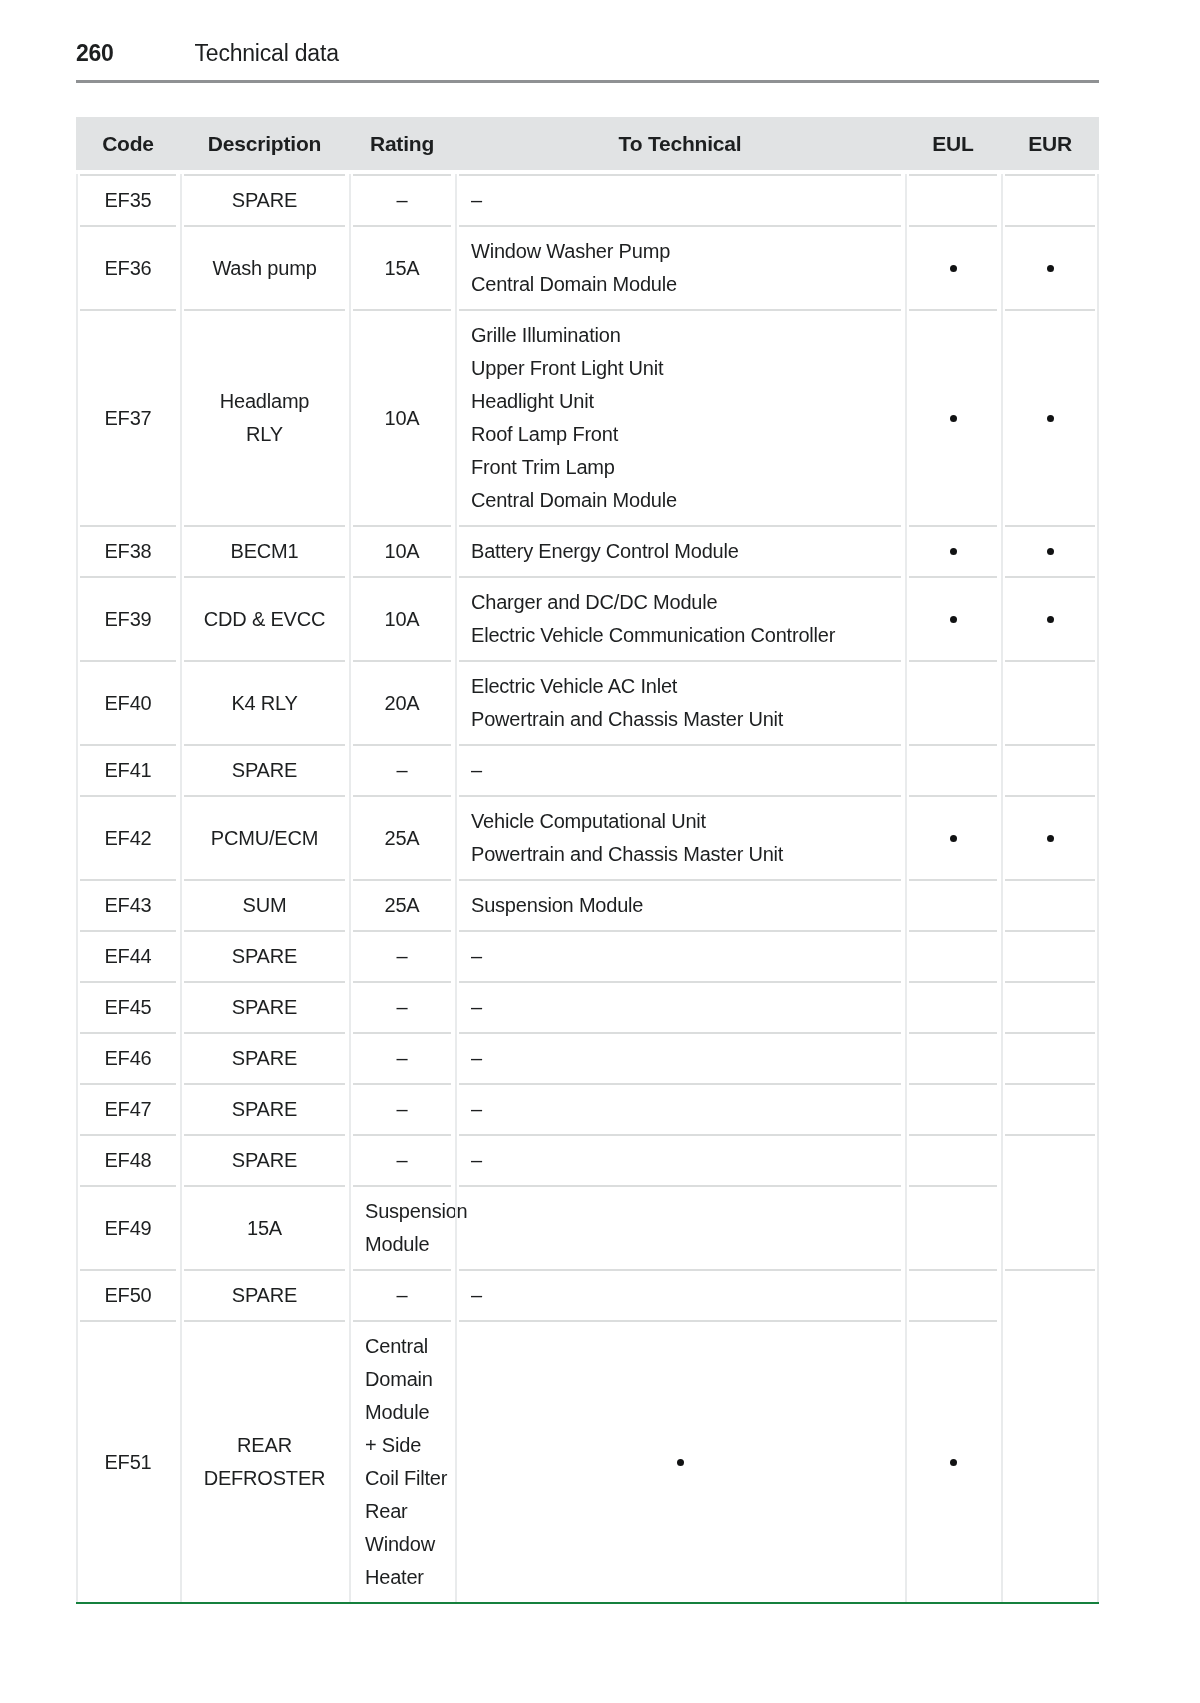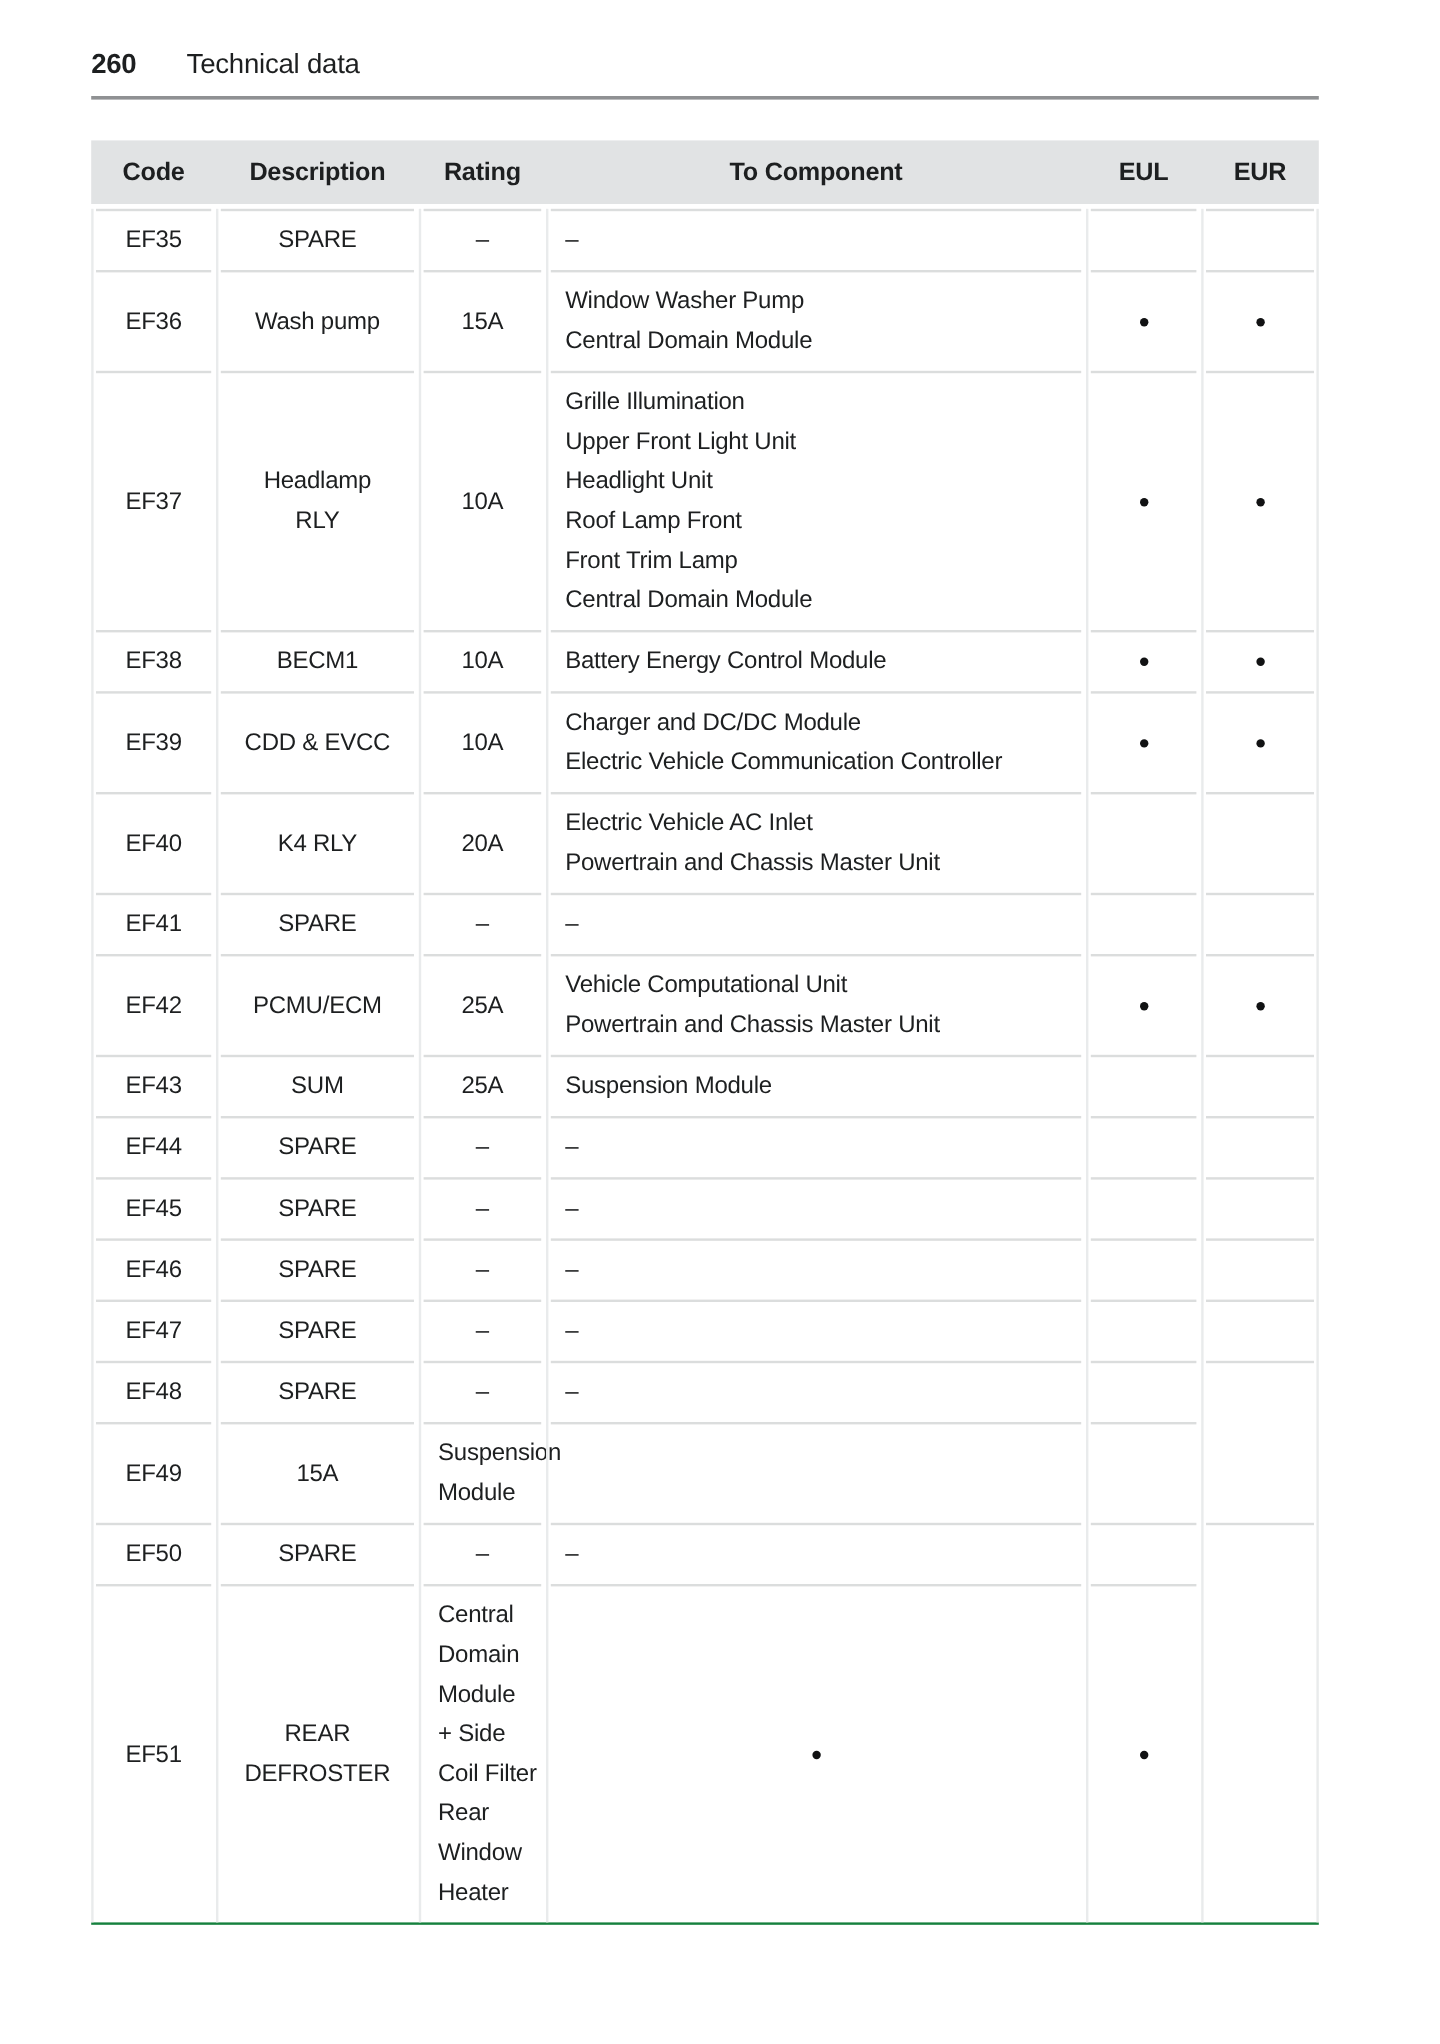--- a/index.html
+++ b/index.html
@@ -6,23 +6,23 @@
   body {
     width: 1200px; height: 1703px;
     background: #ffffff;
     font-family: "Liberation Sans", sans-serif;
     color: #1d1f20;
     -webkit-font-smoothing: antialiased;
   }
   .page { width: 1200px; height: 1703px; box-sizing: border-box; padding: 40px 0 0 76px; }
 
   
-  .page-header { display: flex; align-items: baseline; font-size: 23px; }
+  .page-header { display: flex; align-items: baseline; font-size: 23px; gap: 25px; }
   .page-number { font-weight: bold; letter-spacing: -0.3px; }
-  .page-section { margin-left: 42px; letter-spacing: -0.2px; }
+  .page-section { margin-left: 56px; letter-spacing: -0.2px; }
   .header-rule { width: 1023px; height: 3px; background: #8f9193; margin-top: 13px; }
 
   
   .fuse-table { width: 1023px; margin-top: 34px; font-size: 20px; letter-spacing: -0.2px; }
   .thead {
     display: grid;
     grid-template-columns: 104px 169px 106px 450px 96px 98px;
     height: 53px; align-items: center;
     background: #e1e3e4;
     font-weight: bold; font-size: 21px;
@@ -60,21 +60,21 @@
     <span class="page-number">260</span>
     <span class="page-section">Technical data</span>
   </div>
   <div class="header-rule"></div>
 
   <div class="fuse-table">
     <div class="thead">
       <div class="hcell">Code</div>
       <div class="hcell">Description</div>
       <div class="hcell">Rating</div>
-      <div class="hcell">To Component</div>
+      <div class="hcell">To Technical</div>
       <div class="hcell">EUL</div>
       <div class="hcell">EUR</div>
     </div>
     <div class="tbody">
         <div class="row">
     <div class="cell code">EF35</div>
     <div class="cell desc">
             <div class="description-line">SPARE</div>
           </div>
     <div class="cell rating">–</div>

